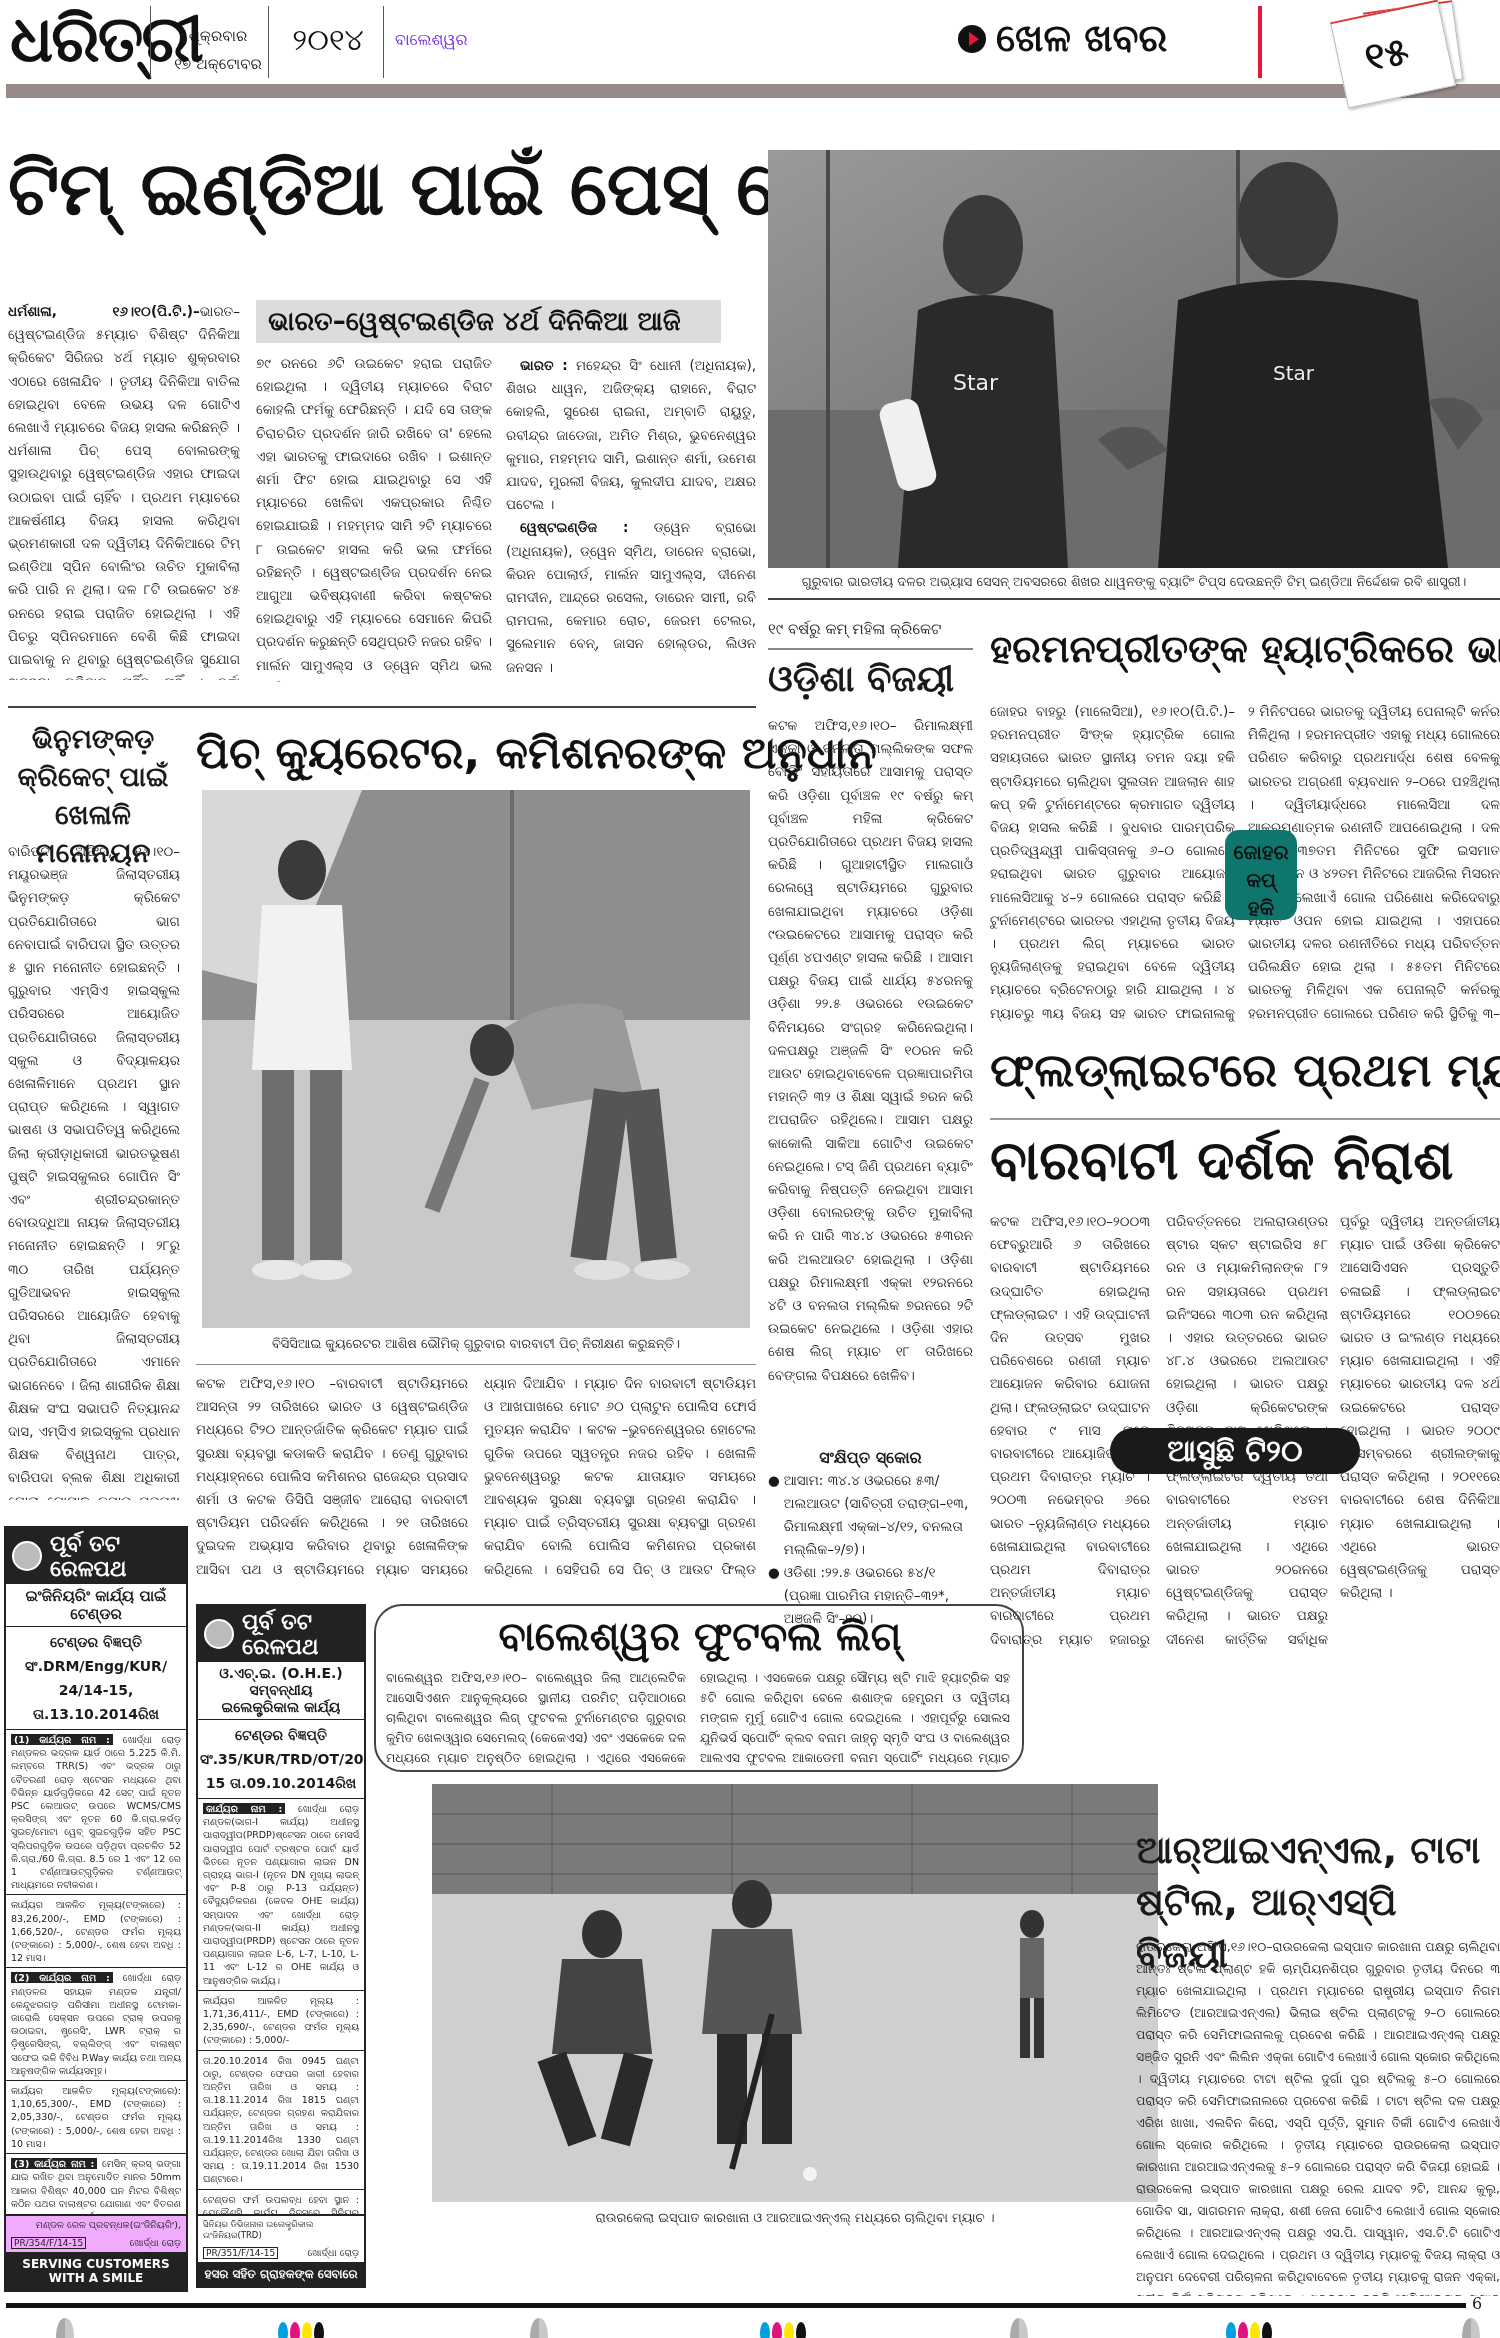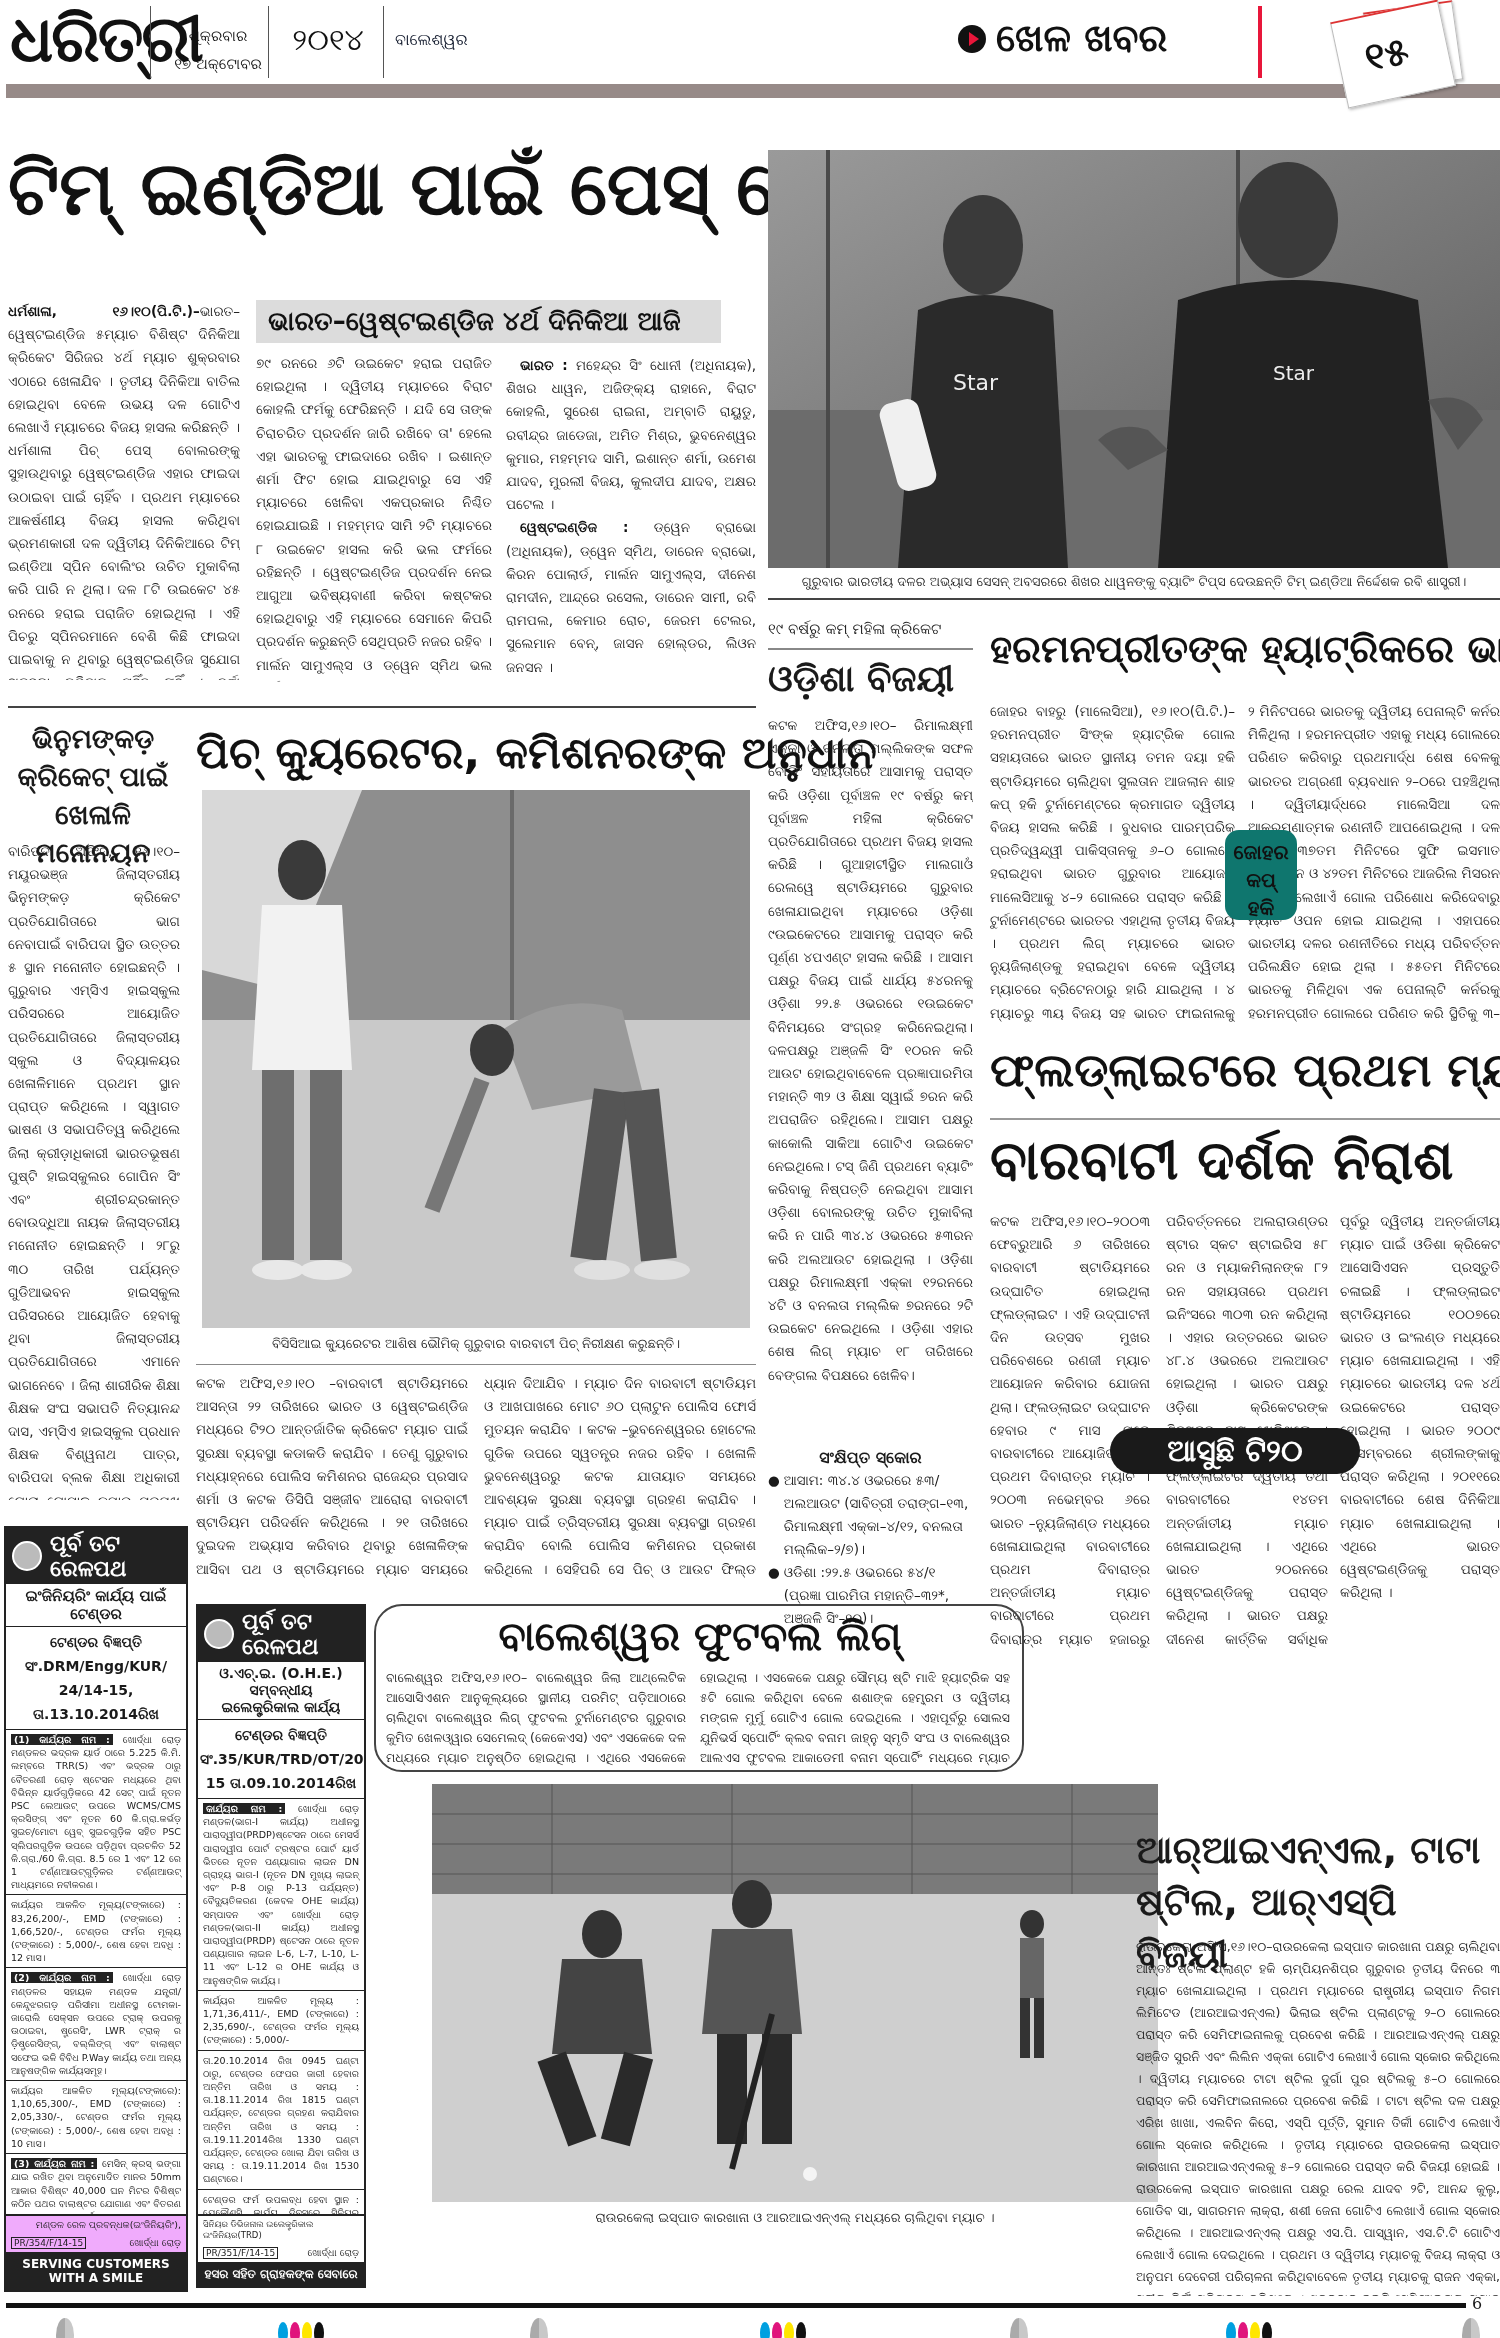--- a/index.html
+++ b/index.html
@@ -9,21 +9,21 @@
   .abs { position: absolute; }
   .text-body { font-size: 13.5px; line-height: 23.2px; text-align: justify; color: #222; overflow: hidden; }
   .hl { font-weight: bold; color: #111; }
 
   
   .masthead { left: 0; top: 0; width: 1500px; height: 100px; }
   .mast-logo { left: 10px; top: 2px; font-family: "DejaVu Sans", sans-serif; font-size: 64px; font-weight: bold; letter-spacing: -2px; color: #111; }
   .mast-sep { top: 6px; width: 1px; height: 72px; background: #555; }
   .mast-day { left: 168px; top: 22px; width: 100px; text-align: center; font-size: 15px; line-height: 28px; color: #111; }
   .mast-year { left: 278px; top: 22px; width: 100px; text-align: center; font-size: 30px; color: #111; }
-  .mast-city { left: 395px; top: 30px; font-size: 16px; color: #0f172a; }
+  .mast-city { left: 395px; top: 30px; font-size: 16px; color: #6d28d9; }
   .mast-section { left: 958px; top: 16px; font-size: 38px; font-weight: bold; color: #111; display: flex; align-items: center; gap: 10px; }
   .play-dot { width: 28px; height: 28px; border-radius: 50%; background: #111; display: inline-flex; align-items: center; justify-content: center; }
   .play-tri { width: 0; height: 0; border-top: 7px solid transparent; border-bottom: 7px solid transparent; border-left: 10px solid #e8163a; margin-left: 3px; }
   .mast-redbar { left: 1258px; top: 6px; width: 4px; height: 72px; background: #e8163a; }
   .mast-page { left: 1310px; top: 2px; width: 170px; height: 98px; }
   .page-sheet { position: absolute; background: #fff; border: 1px solid #bbb; box-shadow: 1px 2px 3px rgba(0,0,0,0.25); border-top: 2px solid #d33; }
   .page-num { position: absolute; left: 55px; top: 30px; font-size: 38px; font-weight: bold; color: #111; transform: rotate(-10deg); }
   .mast-bar { left: 6px; top: 84px; width: 1494px; height: 14px; background: #978a88; }
 
   

